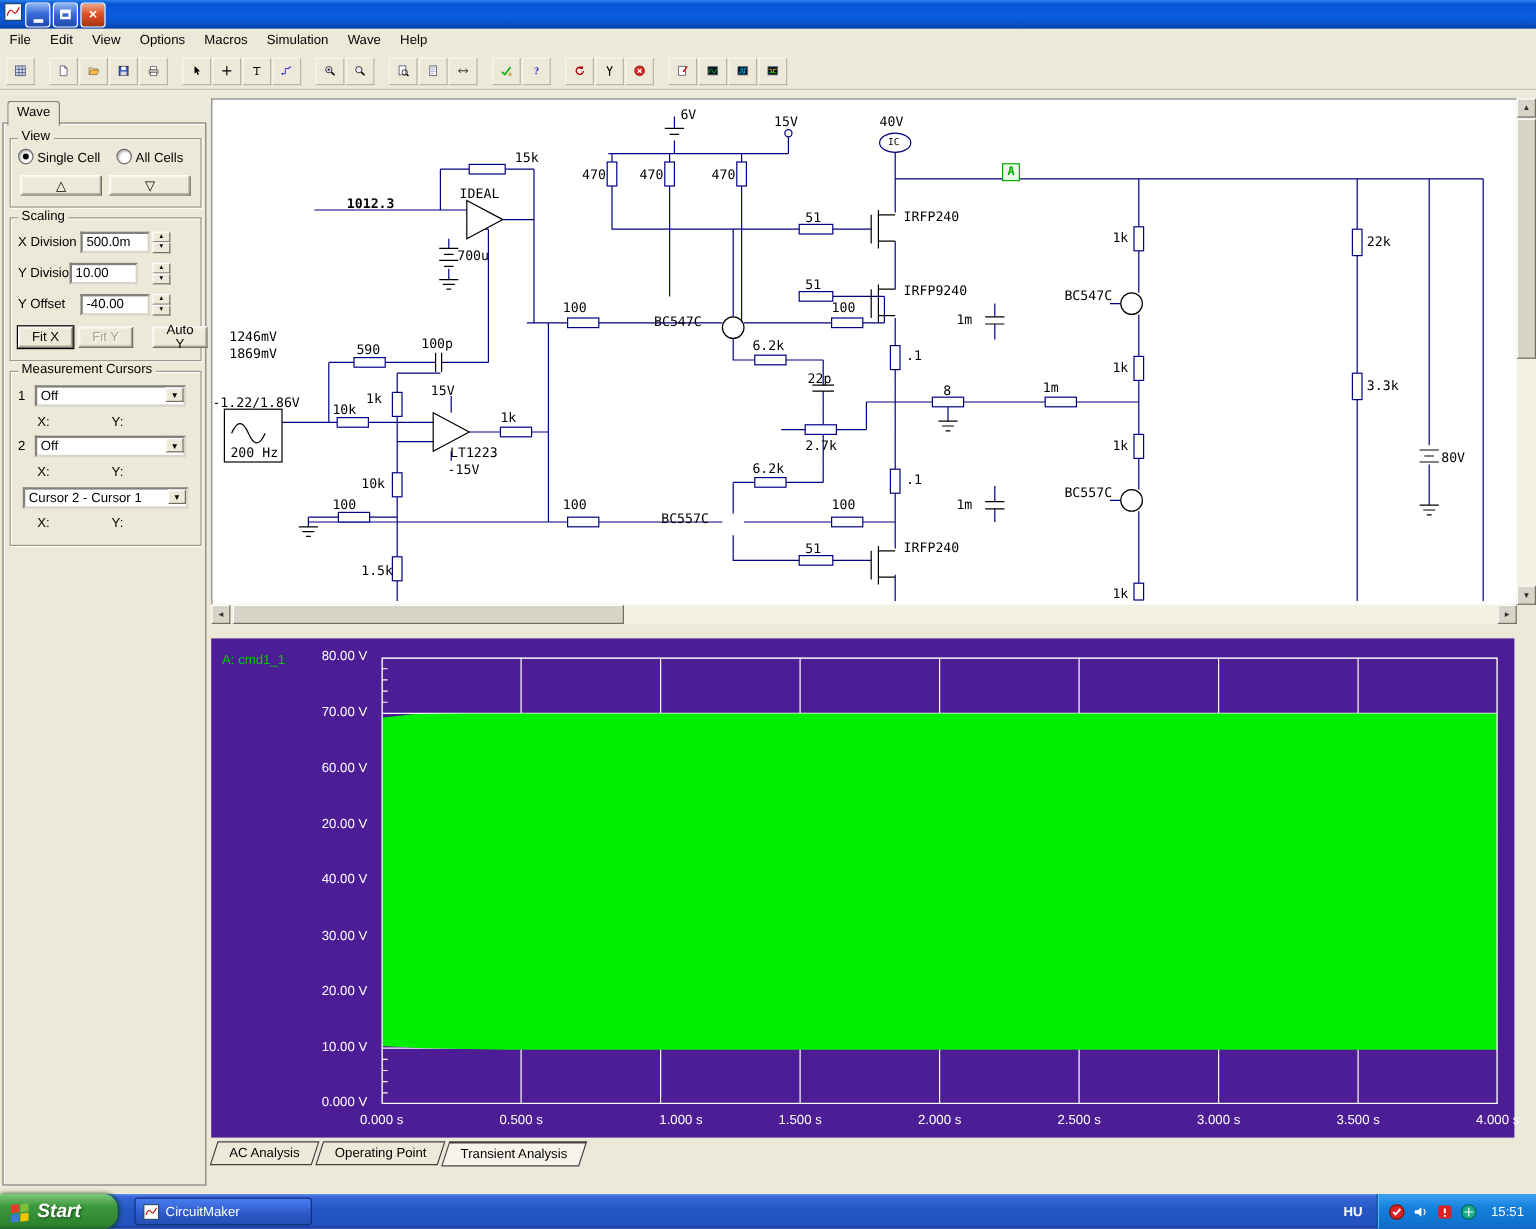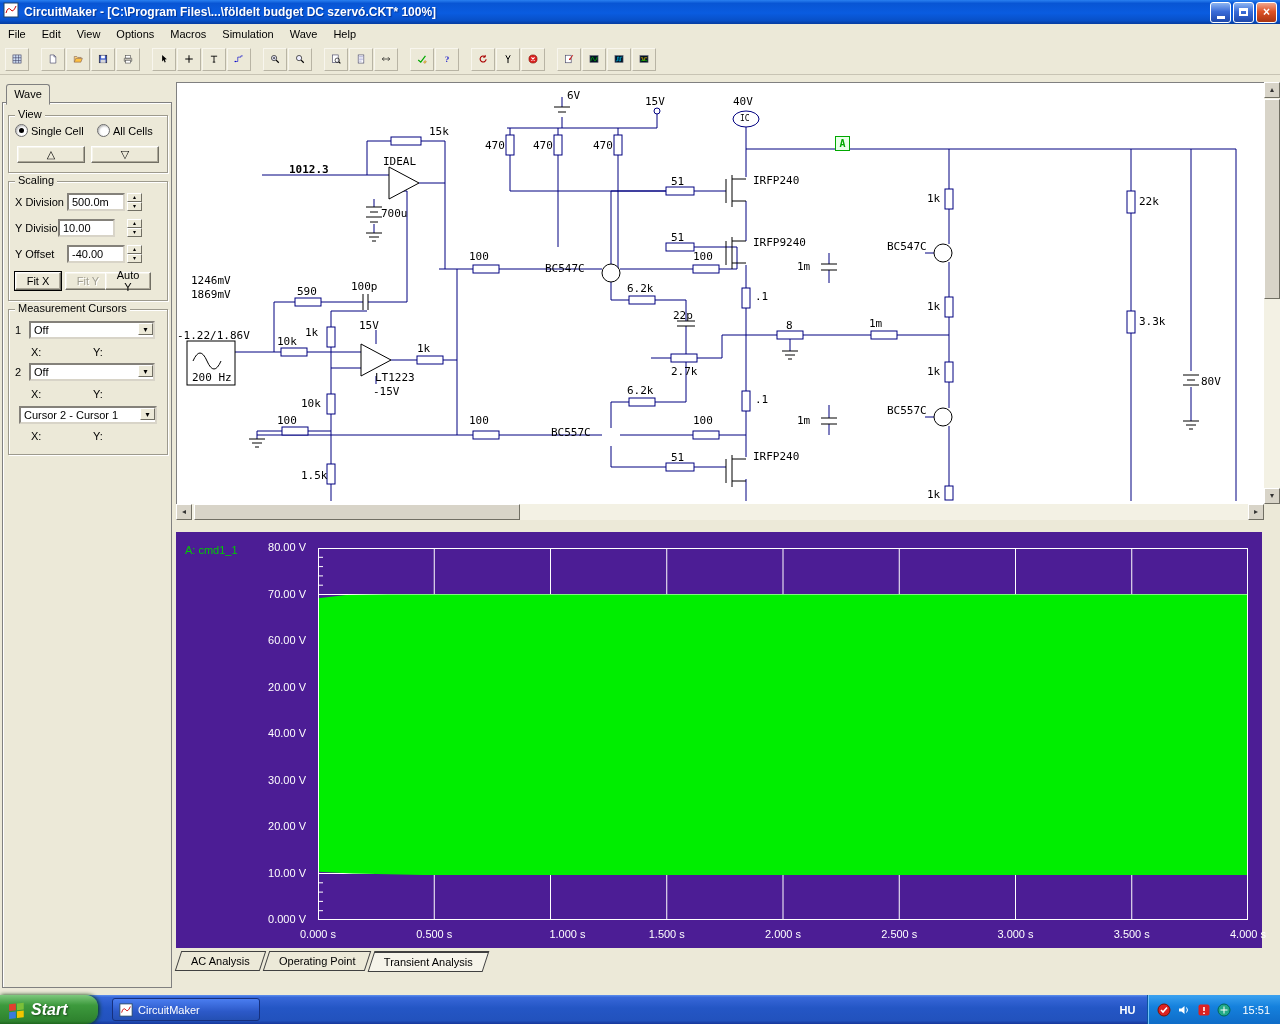--- a/index.html
+++ b/index.html
@@ -102,21 +102,20 @@
 </head>
 <body>
 
 <div id="app">
 
   <div id="titlebar">
     <span><svg width="16" height="16" viewBox="0 0 16 16">
           <rect x="1" y="1" width="14" height="14" fill="#fff" stroke="#246"></rect>
           <path d="M3 11 q2,-7 5,-3 q2,3 5,-4" stroke="#c00" fill="none"></path>
         </svg></span>
-    <span class="title-text">CircuitMaker - [C:\Program Files\...\földelt budget DC szervó.CKT* 100%]</span>
     <span class="wbtn">
         <span class="g-min"></span>
       </span>
     <span class="wbtn">
         <span class="g-max"></span>
       </span>
     <span class="wbtn close">×</span>
   </div>
 
   <div id="menubar">
@@ -313,21 +312,21 @@
             <span class="sp dn">▾</span>
           </span>
         <span class="lbl" style="left:6px;top:66px">Y Offset</span>
         <span class="fld" style="left:58px;top:63px;width:58px">-40.00</span>
         <span class="spin" style="left:118px;top:63px">
             <span class="sp">▴</span>
             <span class="sp dn">▾</span>
           </span>
         <button class="xpbtn focused" style="left:6px;top:90px;width:46px;height:18px">Fit X</button>
         <button class="xpbtn disabled" style="left:56px;top:90px;width:46px;height:18px">Fit Y</button>
-        <button class="xpbtn" style="left:96px;top:90px;width:46px;height:18px">Auto Y</button>
+        <button class="xpbtn" style="left:118px;top:90px;width:46px;height:18px">Auto Y</button>
       </div>
 
       <div class="grp" style="left:5px;top:206px;width:158px;height:144px">
         <span class="grp-title">Measurement Cursors</span>
         <span class="lbl" style="left:6px;top:14px">1</span>
         <span class="combo" style="left:20px;top:11px;width:126px">
             <span class="ctext">Off</span>
             <span class="cbtn">▾</span>
           </span>
         <span class="lbl" style="left:22px;top:36px">X:</span>

